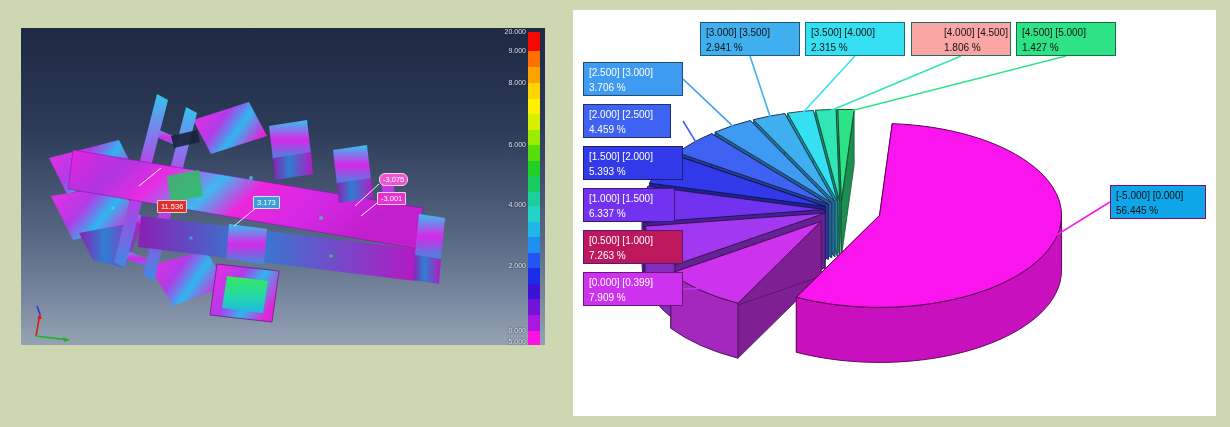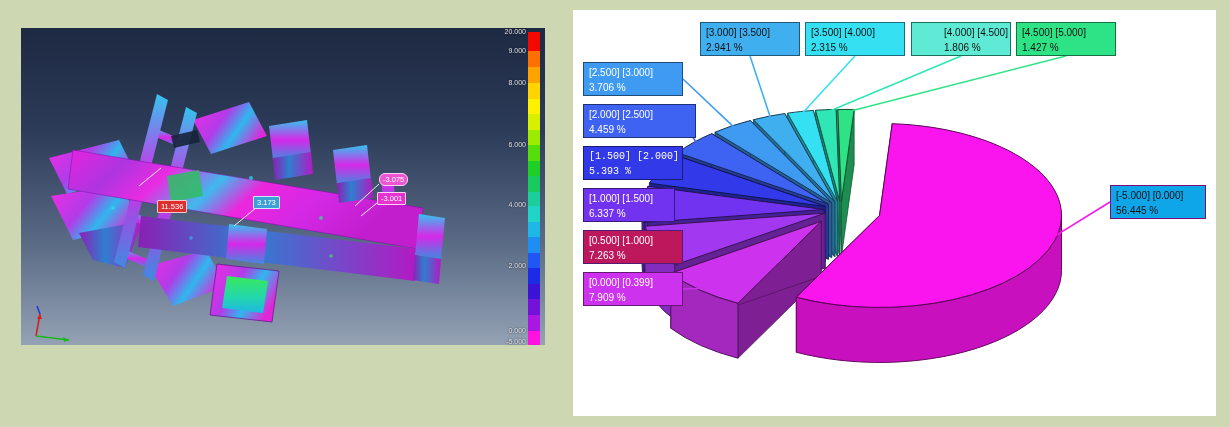--- a/index.html
+++ b/index.html
@@ -252,41 +252,41 @@
         <span>7.909 %</span>
       </div>
       <div class="plabel" style="left: 10px; top: 220px; width: 100px; background: #be185d; border: 1px solid rgb(81, 28, 120); color: rgb(255, 255, 255);">
         <span>[0.500] [1.000]</span>
         <span>7.263 %</span>
       </div>
       <div class="plabel" style="left: 10px; top: 178px; width: 92px; background: rgb(113, 51, 240); border: 1px solid rgb(57, 26, 120); color: rgb(255, 255, 255);">
         <span>[1.000] [1.500]</span>
         <span>6.337 %</span>
       </div>
-      <div class="plabel" style="left: 10px; top: 136px; width: 100px; background: rgb(49, 57, 232); border: 1px solid rgb(25, 29, 116); color: rgb(255, 255, 255); font-family: Liberation Mono, monospace;">
+      <div class="plabel" style="left: 10px; top: 136px; width: 100px; background: rgb(49, 57, 232); border: 1px solid rgb(25, 29, 116); color: rgb(255, 255, 255);">
         <span>[1.500] [2.000]</span>
         <span>5.393 %</span>
       </div>
-      <div class="plabel" style="left: 10px; top: 94px; width: 113px; background: rgb(62, 99, 242); border: 1px solid rgb(31, 50, 121); color: rgb(255, 255, 255);">
+      <div class="plabel" style="left: 10px; top: 94px; width: 88px; background: rgb(62, 99, 242); border: 1px solid rgb(31, 50, 121); color: rgb(255, 255, 255);">
         <span>[2.000] [2.500]</span>
         <span>4.459 %</span>
       </div>
       <div class="plabel" style="left: 10px; top: 52px; width: 100px; background: rgb(63, 155, 242); border: 1px solid rgb(32, 78, 121); color: rgb(255, 255, 255);">
         <span>[2.500] [3.000]</span>
         <span>3.706 %</span>
       </div>
       <div class="plabel" style="left: 127px; top: 12px; width: 100px; background: rgb(63, 175, 240); border: 1px solid rgb(32, 88, 120); color: rgb(17, 17, 17);">
         <span>[3.000] [3.500]</span>
         <span>2.941 %</span>
       </div>
       <div class="plabel" style="left: 232px; top: 12px; width: 100px; background: rgb(53, 224, 242); border: 1px solid rgb(27, 112, 121); color: rgb(17, 17, 17);">
         <span>[3.500] [4.000]</span>
         <span>2.315 %</span>
       </div>
-      <div class="plabel" style="left: 338px; top: 12px; width: 100px; background: #5eead4; border: 1px solid rgb(24, 115, 91); color: rgb(17, 17, 17); padding-left: 32px;">
+      <div class="plabel" style="left: 338px; top: 12px; width: 100px; background: #fca5a5; border: 1px solid rgb(24, 115, 91); color: rgb(17, 17, 17); padding-left: 32px;">
         <span>[4.000] [4.500]</span>
         <span>1.806 %</span>
       </div>
       <div class="plabel" style="left: 443px; top: 12px; width: 100px; background: rgb(46, 227, 133); border: 1px solid rgb(23, 114, 67); color: rgb(17, 17, 17);">
         <span>[4.500] [5.000]</span>
         <span>1.427 %</span>
       </div>
     </div>
 </div>
 

